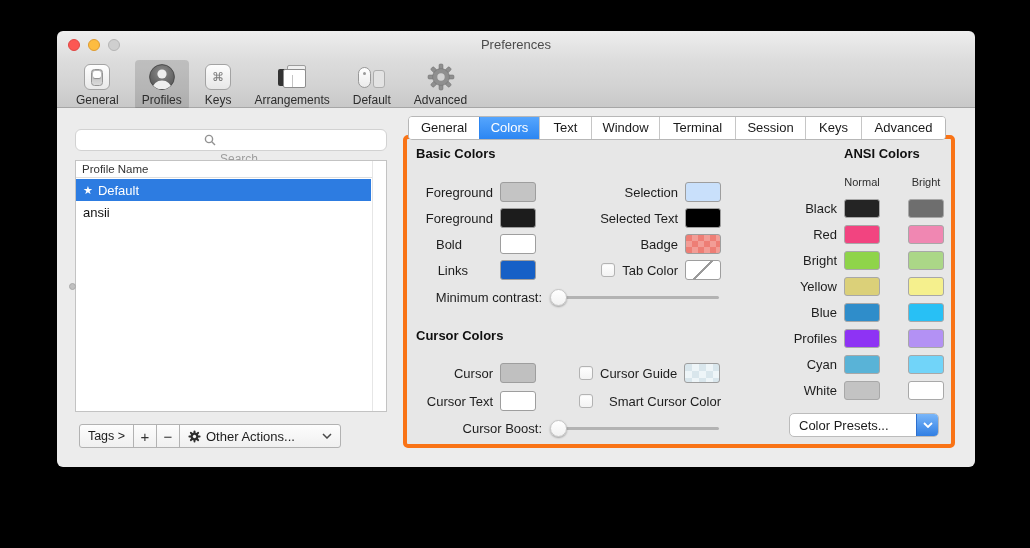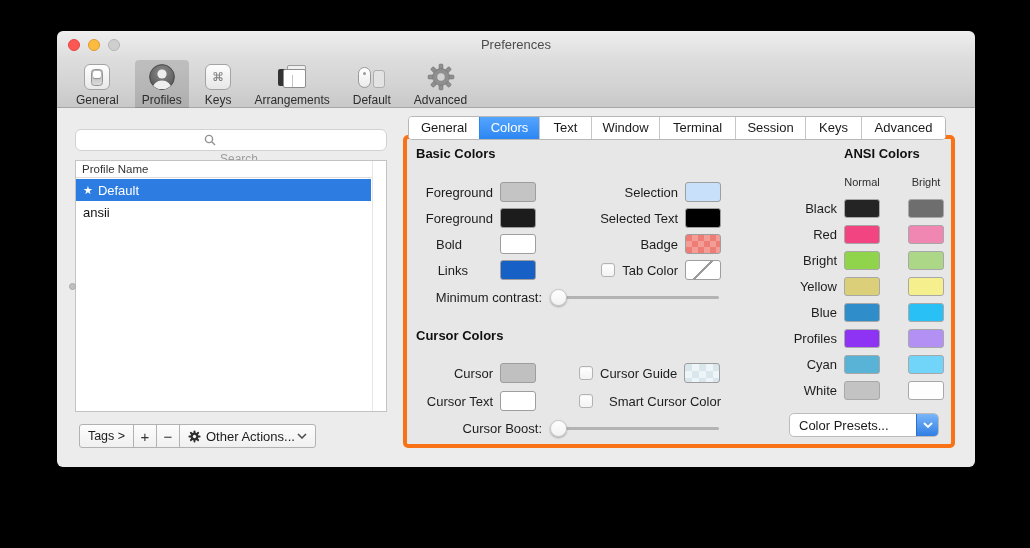--- a/index.html
+++ b/index.html
@@ -86,21 +86,21 @@
   .edge-dot { position:absolute; left:12px; top:175px; width:7px; height:7px;
     border-radius:50%; background:#c0c0c0; border:1px solid #aaa; }
 
   .sb-footer { position:absolute; left:11px; top:316px; display:flex; }
   .sb-btn { height:24px; border:1px solid #b2b2b2; background:linear-gradient(#fdfdfd,#f0f0f0);
     font-size:12.5px; color:#1c1c1c; display:flex; align-items:center; justify-content:center;
     margin-left:-1px; }
   .sb-btn:first-child { margin-left:11px; border-radius:3px 0 0 3px; }
   .sb-btn.tags { width:55px; }
   .sb-btn.plus, .sb-btn.minus { width:24px; font-size:15px; color:#333; }
-  .sb-btn.other { width:137px; justify-content:flex-start; padding:0 8px; border-radius:0 3px 3px 0; }
+  .sb-btn.other { width:162px; justify-content:flex-start; padding:0 8px; border-radius:0 3px 3px 0; }
   .sb-btn.other .lbl { margin-left:5px; font-size:13px; }
   .sb-btn.other .chev { margin-left:auto; }
 
   
   .tabbar { position:absolute; left:351px; top:8px; height:24px; display:flex; z-index:2;
     border:1px solid #b7b7b7; border-radius:4px; background:#fff; overflow:hidden; }
   .tab { height:22px; line-height:22px; text-align:center; font-size:13px; color:#1a1a1a;
     border-left:1px solid #c6c6c6; background:#fff; }
   .tab:first-child { border-left:none; }
   .tab.selected { background:linear-gradient(#55a5fd,#2c86f2); color:#fff; border-left-color:#2c86f2; }

